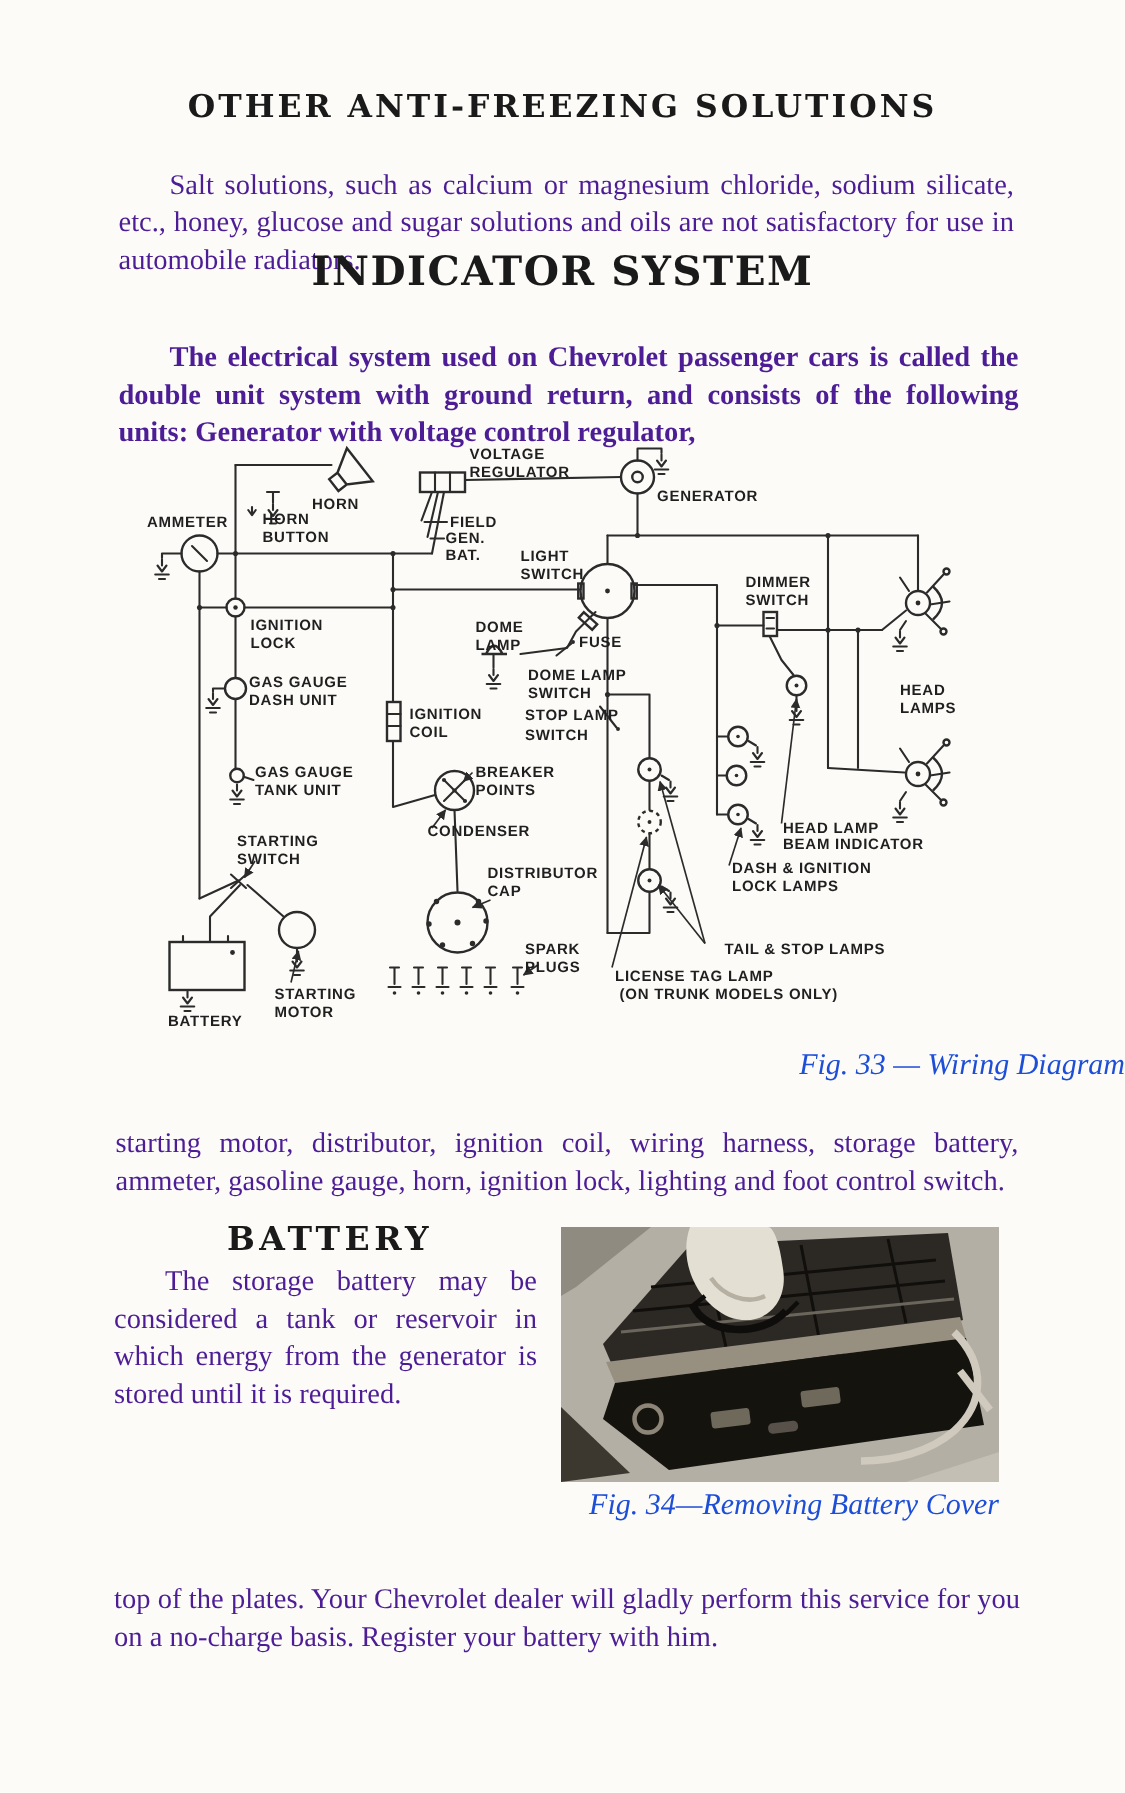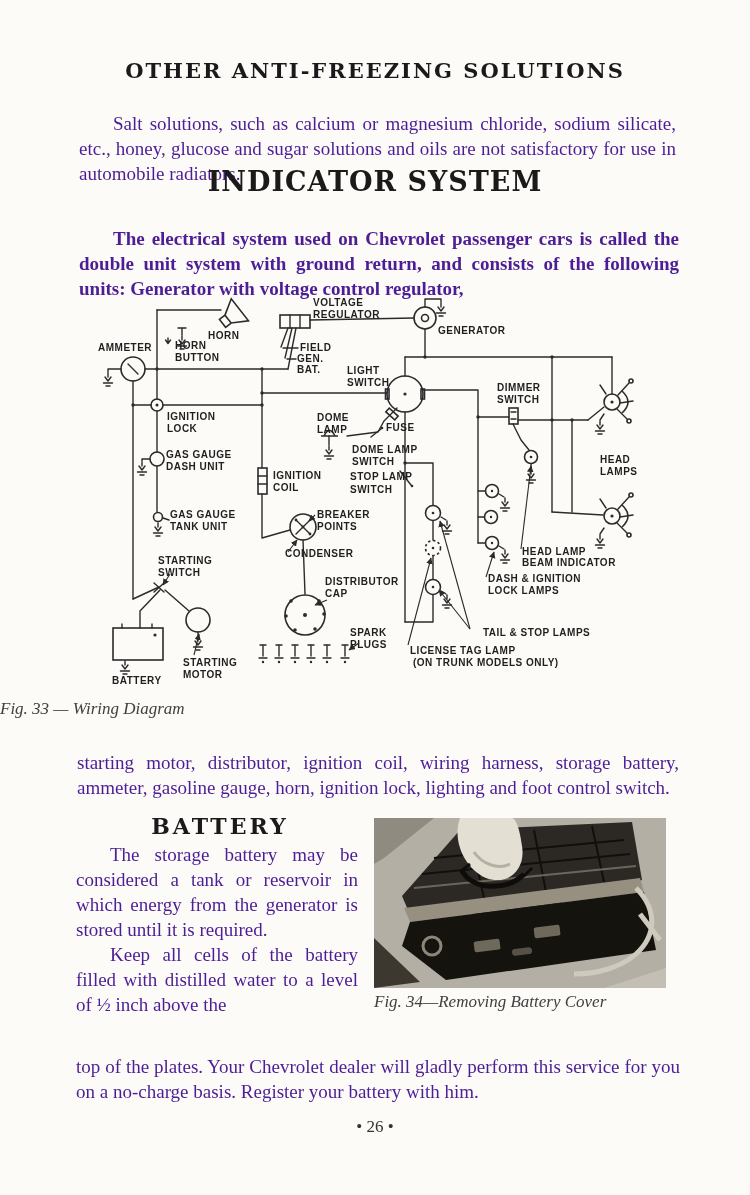--- a/index.html
+++ b/index.html
@@ -11,21 +11,21 @@
   .h-elec{top:166px;left:0;width:750px;font-size:27px;letter-spacing:1px;}
   .h-batt{top:813px;left:79px;width:282px;font-size:22px;letter-spacing:3px;}
   .body-text{font-size:19px;line-height:25px;text-align:justify;color:#4c1d95;}
   .indent{text-indent:34px;}
   .p-anti{top:92px;left:79px;width:597px;}
   .p-elec{top:207px;left:79px;width:600px;font-weight:bold;}
   .p-cont{top:731px;left:77px;width:602px;}
   .col-batt{top:842px;left:76px;width:282px;}
   .col-batt p{margin:0 0 0 0;}
   .p-tail{top:1035px;left:76px;width:604px;}
-  .caption{font-style:italic;font-size:17px;color:#404040;text-align:left;}
+  .caption{font-style:italic;font-size:20px;color:#1d4ed8;text-align:right;}
   .cap33{top:699px;left:0;width:750px;}
   .cap34{top:992px;left:374px;width:292px;}
   .pageno{top:1117px;left:0;width:750px;text-align:center;font-size:17px;color:#333;}
   svg.diagram{position:absolute;left:0;top:0;}
   .wire{fill:none;stroke:#2b2b2b;stroke-width:1.4;stroke-linecap:round;stroke-linejoin:round;}
   .comp{fill:none;stroke:#2b2b2b;stroke-width:1.6;}
   .leader{fill:none;stroke:#2b2b2b;stroke-width:1.1;marker-end:url(#arr);}
   .dot{fill:#2b2b2b;stroke:none;}
   .dlabel{font-family:"Liberation Sans",sans-serif;font-weight:bold;font-size:10px;
           letter-spacing:.5px;fill:#1f1f1f;}
@@ -346,21 +346,20 @@
   </svg>
 
   <div class="abs caption cap33">Fig. 33 — Wiring Diagram</div>
 
   <p class="abs body-text p-cont">starting motor, distributor, ignition coil, wiring harness, storage battery, ammeter, gasoline gauge, horn, ignition lock, lighting and foot control switch.</p>
 
   <div class="abs heading h-batt">BATTERY</div>
 
   <div class="abs body-text col-batt">
     <p class="indent">The storage battery may be considered a tank or reservoir in which energy from the generator is stored until it is required.</p>
-    <p class="indent">Keep all cells of the battery filled with distilled water to a level of ½ inch above the</p>
   </div>
 
   <svg class="photo" width="292" height="170" viewBox="0 0 292 170" xmlns="http://www.w3.org/2000/svg">
     <rect x="0" y="0" width="292" height="170" fill="#b3afa5"></rect>
     <polygon points="0,0 60,0 10,40 0,46" fill="#8f8b81"></polygon>
     <polygon points="292,150 292,170 230,170" fill="#c3bfb4"></polygon>
 
     <g>
       <polygon points="28,78 86,12 258,4 268,62 140,98 34,92" fill="#2c2925"></polygon>
       <path d="M60,40 L250,22 M48,56 L256,36 M96,18 L110,80 M160,12 L172,74 M218,8 L230,64" stroke="#110f0c" stroke-width="2" fill="none"></path>
@@ -386,15 +385,14 @@
       <path d="M88,52 C96,72 134,74 150,56" stroke="#0e0d0b" stroke-width="5" fill="none"></path>
       <path d="M86,54 L96,46 M150,58 L158,50" stroke="#0e0d0b" stroke-width="3" fill="none"></path>
     </g>
     <polygon points="0,120 46,164 0,170" fill="#3c382f"></polygon>
   </svg>
 
   <div class="abs caption cap34">Fig. 34—Removing Battery Cover</div>
 
   <p class="abs body-text p-tail">top of the plates. Your Chevrolet dealer will gladly perform this service for you on a no-charge basis. Register your battery with him.</p>
 
-  <div class="abs pageno">• 26 •</div>
 
 </div>
 
 </body></html>

